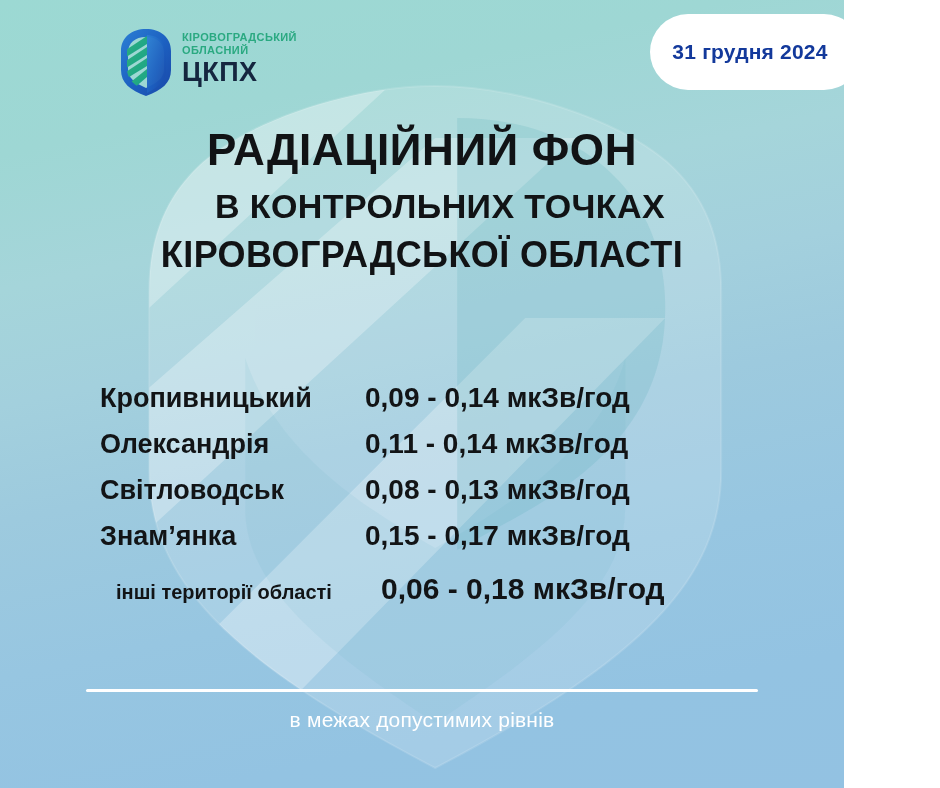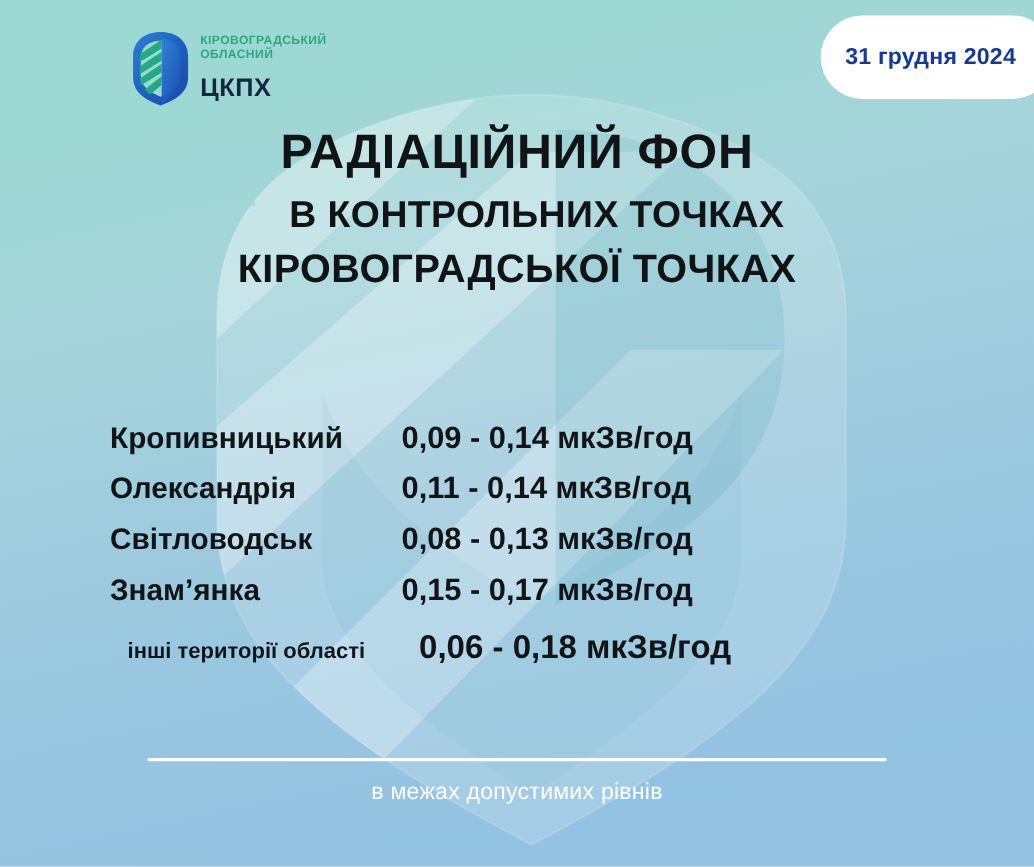--- a/index.html
+++ b/index.html
@@ -4,21 +4,21 @@
 <style>
   * { margin:0; padding:0; box-sizing:border-box; }
 
   html, body {
     width:940px; height:788px;
     font-family:"Liberation Sans", sans-serif;
   }
 
   #poster {
     position:relative;
-    width:940px; height:788px;
+    width:844px; height:788px;
     overflow:hidden;
     background:linear-gradient(168deg,
         #9cd9d3 0%,
         #9ed7d4 16%,
         #a5d5da 30%,
         #a3d0dd 42%,
         #9dcade 54%,
         #97c6e1 70%,
         #93c3e2 86%,
         #93c2e2 100%);
@@ -57,26 +57,26 @@
     flex-direction:column;
   }
   .logo-line1, .logo-line2 {
     font-size:11px;
     font-weight:bold;
     letter-spacing:0.4px;
     color:#2aa981;
     line-height:1.18;
   }
   .logo-abbr {
-    font-size:23px;
+    font-size:27px;
     font-weight:bold;
     letter-spacing:0.5px;
     color:#15263f;
     line-height:1.04;
-    margin-top:11px;
+    margin-top:1px;
   }
 
   #date-badge {
     position:absolute;
     right:-18px; top:14px;
     width:212px; height:76px;
     background:#ffffff;
     border-radius:40px;
     display:flex;
     align-items:center;
@@ -87,21 +87,21 @@
     font-weight:bold;
     color:#13399b;
     letter-spacing:0.2px;
     padding-right:12px;
   }
 
   
   #title-block {
     position:absolute;
     left:0; right:0;
-    top:116px;
+    top:127px;
     text-align:center;
     color:#111315;
   }
   #title-1 {
     font-size:44px;
     font-weight:bold;
     letter-spacing:0.6px;
     line-height:1.06;
   }
   #title-2 {
@@ -302,21 +302,21 @@
 
     <div id="date-badge">
       <span class="date-text">31 грудня 2024</span>
     </div>
 
   </div>
 
   <div id="title-block">
     <div id="title-1">РАДІАЦІЙНИЙ ФОН</div>
     <div id="title-2">В КОНТРОЛЬНИХ ТОЧКАХ</div>
-    <div id="title-3">КІРОВОГРАДСЬКОЇ ТОЧКАХ</div>
+    <div id="title-3">КІРОВОГРАДСЬКОЇ ОБЛАСТІ</div>
   </div>
 
   <div id="data-table">
 
     <div class="data-row">
       <span class="row-label">Кропивницький</span>
       <span class="row-value">0,09 - 0,14 мкЗв/год</span>
     </div>
 
     <div class="data-row">

